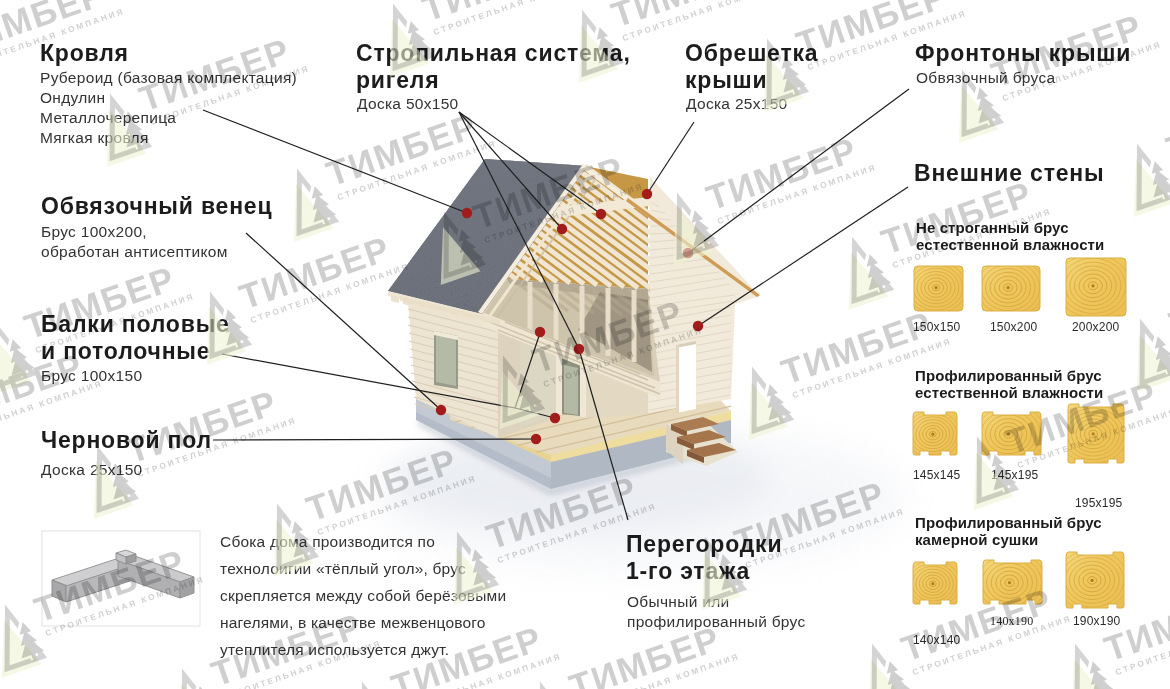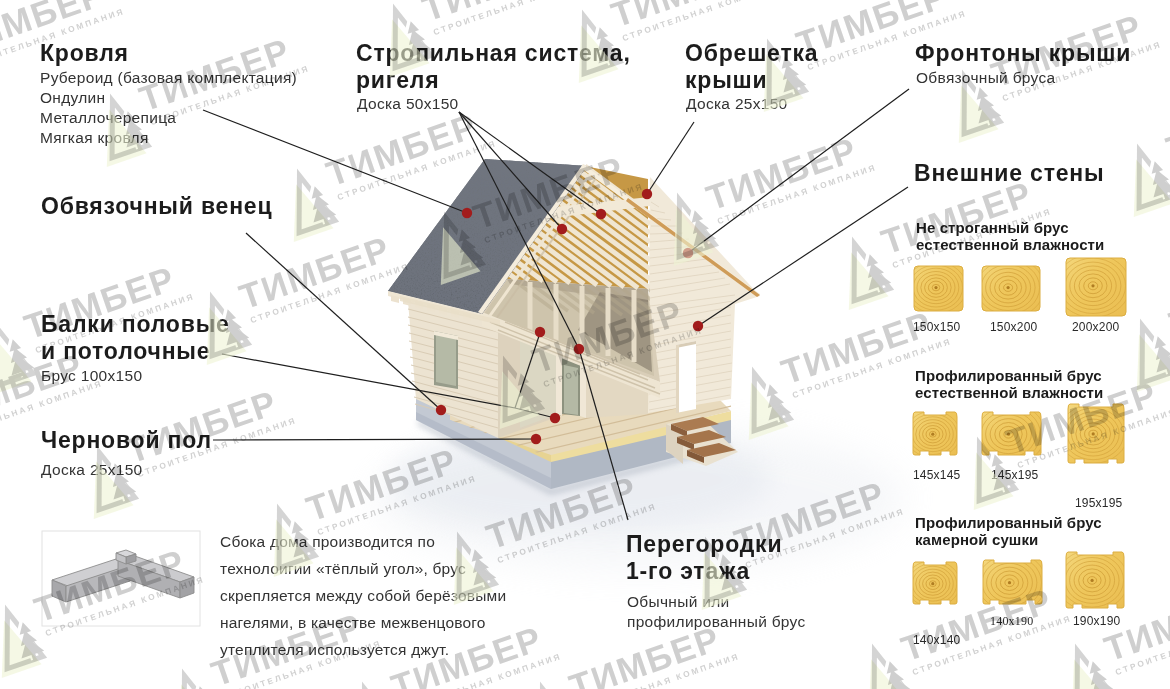--- a/index.html
+++ b/index.html
@@ -491,20 +491,21 @@
 <div class="b" style="left:686px;top:94px;">Доска 25х150</div>
 
 <div class="t" style="left:915px;top:40px;">Фронтоны крыши</div>
 
 <div class="b" style="left:916px;top:68px;">Обвязочный бруса</div>
 
 <div class="t" style="left:914px;top:160px;">Внешние стены</div>
 
 <div class="t" style="left:41px;top:193px;">Обвязочный венец</div>
 
+<div class="b" style="left:41px;top:222px;">Брус 100х200,<br>обработан антисептиком</div>
 
 <div class="t" style="left:41px;top:311px;">Балки половые<br>и потолочные</div>
 
 <div class="b" style="left:41px;top:366px;">Брус 100х150</div>
 
 <div class="t" style="left:41px;top:427px;">Черновой пол</div>
 
 <div class="b" style="left:41px;top:460px;">Доска 25х150</div>
 
 <div class="par" style="left:220px;top:528px;">Сбока дома производится по<br>технолоигии «тёплый угол», брус<br>скрепляется между собой берёзовыми<br>нагелями, в качестве межвенцового<br>утеплителя используется джут.</div>

